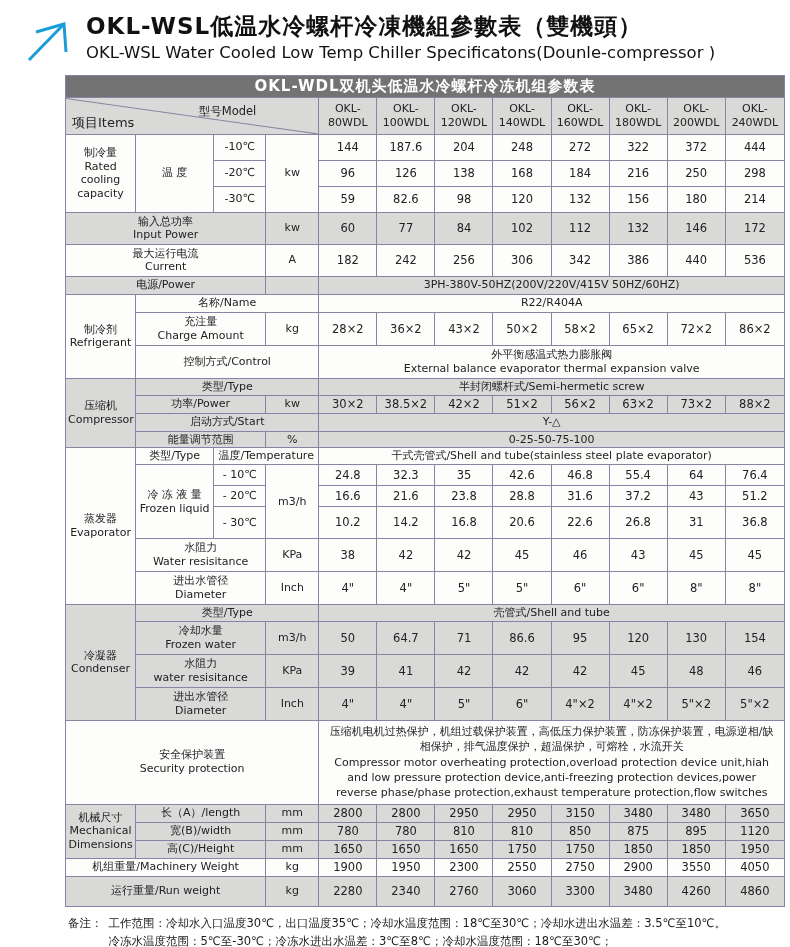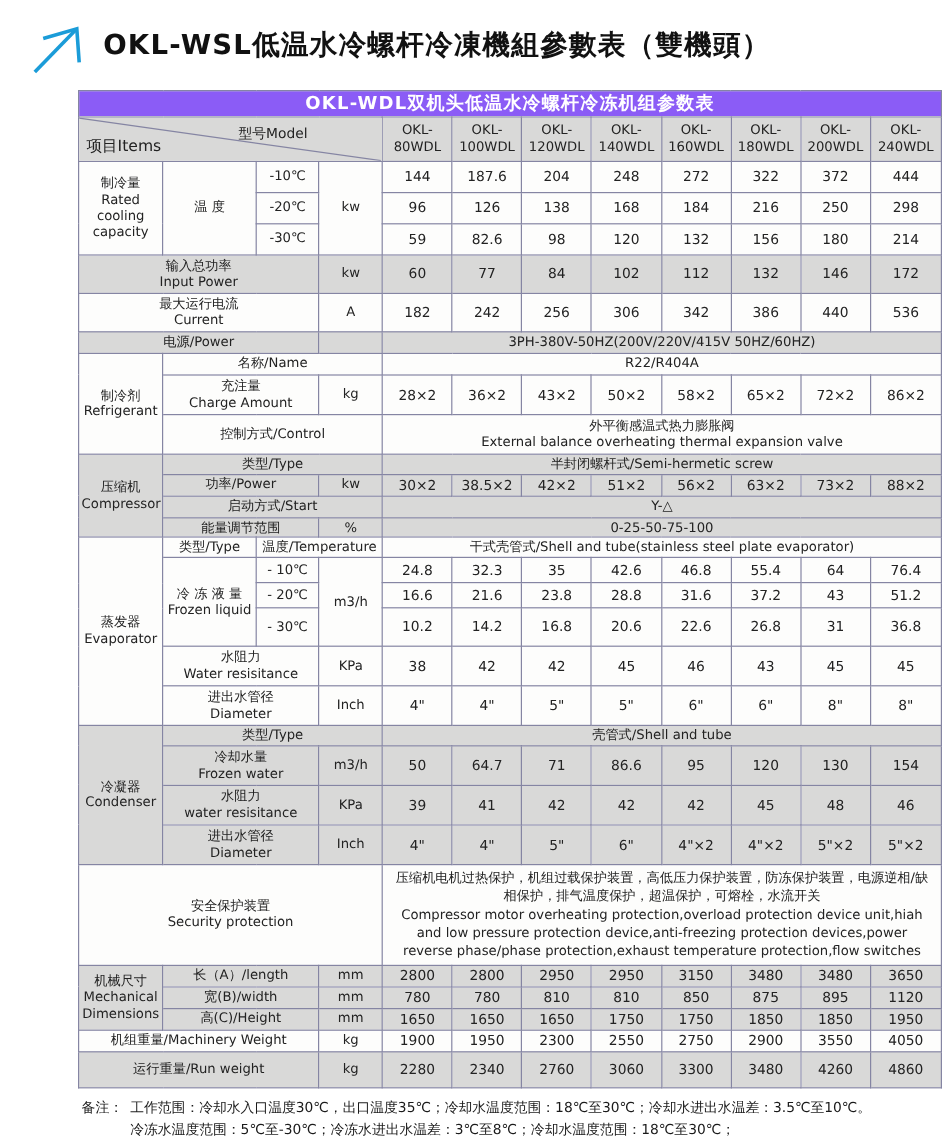--- a/index.html
+++ b/index.html
@@ -14,21 +14,21 @@
   .title-en{font-size:16.5px;color:#111;line-height:1.3;margin-top:1px;}
 
   
   table.spec{border-collapse:collapse;table-layout:fixed;width:720px;margin:9px 0 0 65px;border:1.5px solid #5f5f82;}
   .spec td{border:1px solid #8585a3;text-align:center;vertical-align:middle;
            font-size:11px;line-height:1.25;padding:1px 2px;white-space:pre-line;
            overflow:hidden;}
   .spec td.c-data{font-size:11.5px;}
   .r-gray td{background:#d9d9d8;}
   .r-white td{background:#fdfdfc;}
-  td.bluebar{background:#8b5cf6;color:#fff;font-size:15px;font-weight:bold;letter-spacing:1px;}
+  td.bluebar{background:#737373;color:#fff;font-size:15px;font-weight:bold;letter-spacing:1px;}
   td.diag{position:relative;white-space:nowrap;}
   .diag-line{position:absolute;top:0;left:0;width:254px;height:1px;background:#8585a3;
              transform:rotate(8deg);transform-origin:0 0;}
   .diag-items{position:absolute;left:6px;bottom:3px;font-size:13px;}
   .diag-model{position:absolute;right:62px;top:6px;font-size:11.5px;}
   td.left-text{text-align:center;padding:3px 6px;font-size:11px;line-height:1.4;}
 
   
   .notes{display:flex;margin:7px 0 0 68px;font-size:11.5px;line-height:1.6;color:#1a1a1a;}
   .notes-label{flex:0 0 auto;}
@@ -40,20 +40,21 @@
 
   <div class="title-block">
     <svg class="logo" viewBox="0 0 46 50">
       <g fill="none" stroke="#1b9cd8" stroke-width="3" stroke-linecap="butt">
         <path d="M3 44 L37 9"></path>
         <path d="M10 16 L38 8 L40 36"></path>
       </g>
     </svg>
     <div class="titles">
       <div class="title-cn">OKL-WSL低温水冷螺杆冷凍機組參數表（雙機頭）</div>
+      <div class="title-en">OKL-WSL Water Cooled Low Temp Chiller Specificatons(Dounle-compressor )</div>
     </div>
   </div>
 
   <table class="spec">
     <colgroup>
       <col style="width:70px">
         <col style="width:78px">
         <col style="width:52px">
         <col style="width:53px">
       <col style="width:58px">
@@ -184,21 +185,21 @@
           <td class="c-data">43×2</td>
           <td class="c-data">50×2</td>
           <td class="c-data">58×2</td>
           <td class="c-data">65×2</td>
           <td class="c-data">72×2</td>
           <td class="c-data">86×2</td>
         </tr>
     <tr class="r-white" style="height:33px">
       <td colspan="3">控制方式/Control</td>
       <td colspan="8">外平衡感温式热力膨胀阀
-External balance overheating thermal expansion valve</td>
+External balance evaporator thermal expansion valve</td>
     </tr>
 
     <tr class="r-gray" style="height:16px">
       <td rowspan="4">压缩机
 Compressor</td>
       <td colspan="3">类型/Type</td>
       <td colspan="8">半封闭螺杆式/Semi-hermetic screw</td>
     </tr>
     <tr class="r-gray" style="height:18px">
       <td colspan="2">功率/Power</td>

